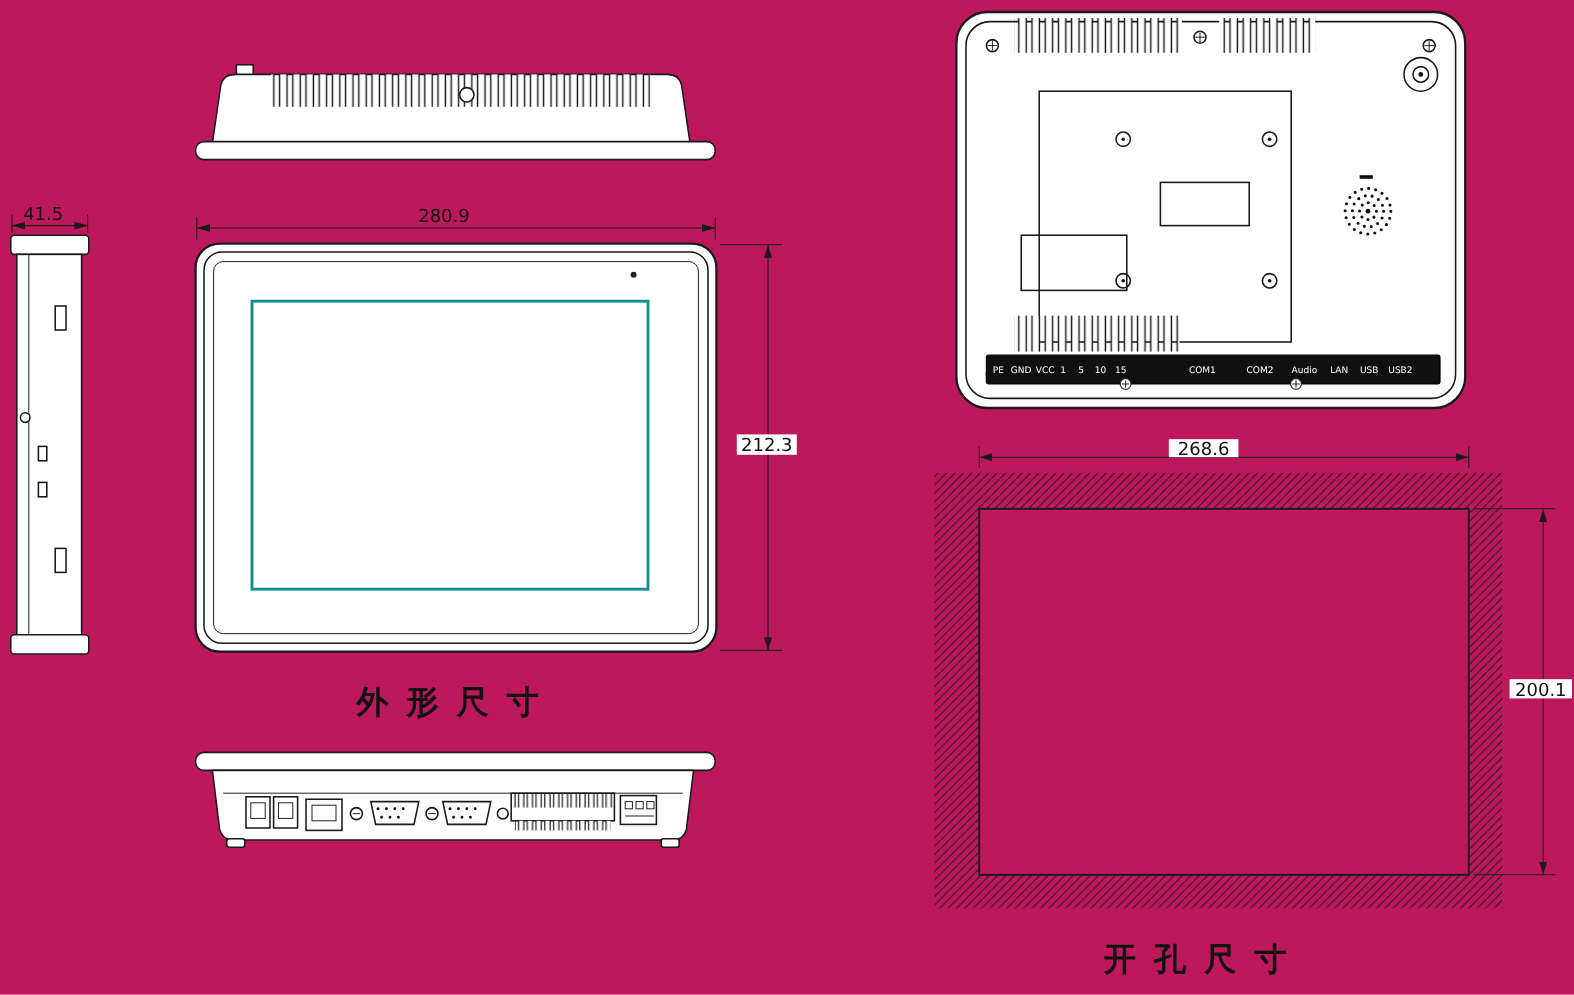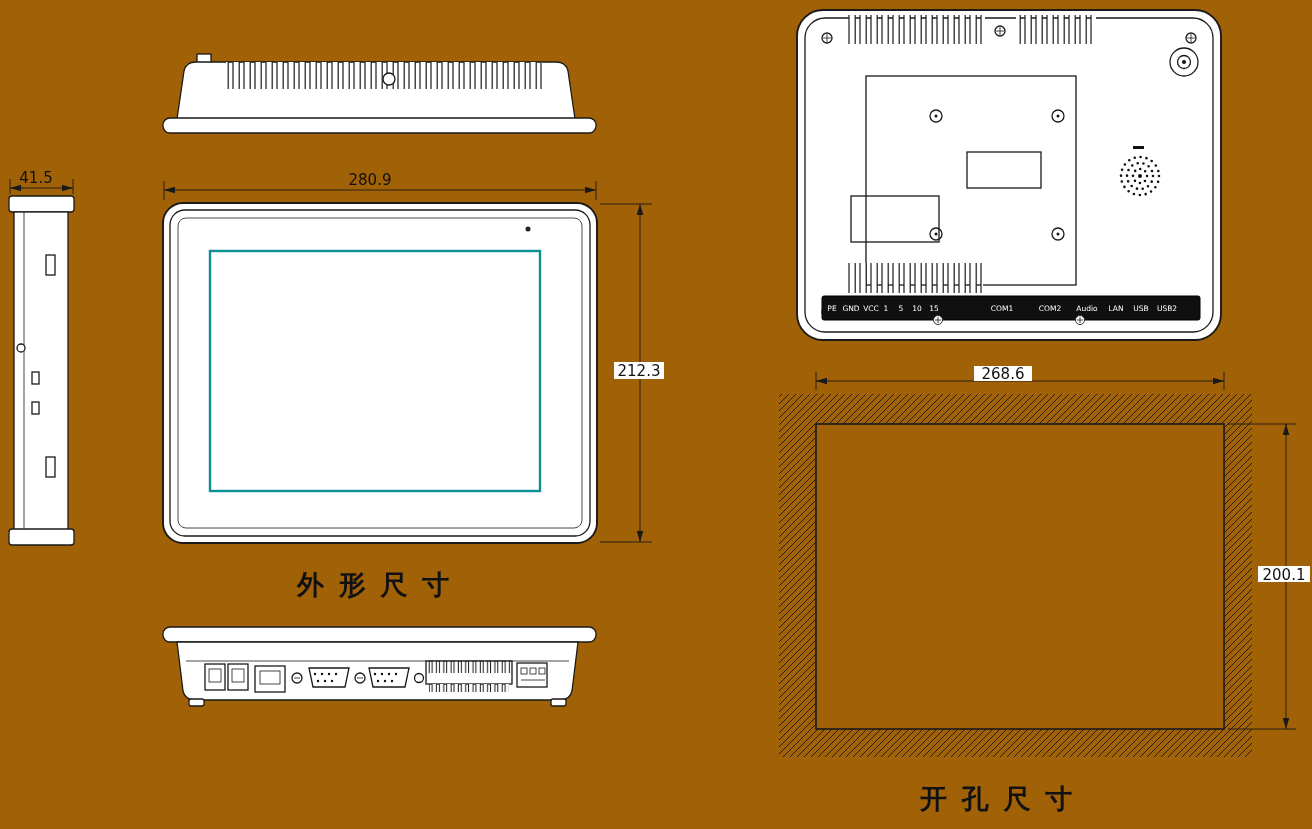--- a/index.html
+++ b/index.html
@@ -1,16 +1,16 @@
 <!DOCTYPE html>
 <html><head>
 <meta charset="utf-8">
 <style>
   html,body{margin:0;padding:0;background:#fff;}
-  .canvas{position:relative;width:1312px;height:829px;background:#a16207;overflow:hidden;}
+  .canvas{position:relative;width:1312px;height:829px;background:#be185d;overflow:hidden;}
   svg{position:absolute;left:0;top:0;}
   .ln  {stroke:#1a1a1a;stroke-width:1.3;fill:none;}
   .lnf {stroke:#1a1a1a;stroke-width:1.3;fill:#ffffff;}
   .b2  {stroke:#1a1a1a;stroke-width:1.9;fill:#ffffff;}
   .thin{stroke:#1a1a1a;stroke-width:0.9;fill:none;}
   .hair{stroke:#1a1a1a;stroke-width:0.8;fill:none;}
   .dim {font-family:"DejaVu Sans",sans-serif;font-size:15px;fill:#111;}
   .cjk {font-family:"Liberation Serif",serif;font-size:27px;font-weight:bold;fill:#111;letter-spacing:4px;}
   .plbl{font-family:"DejaVu Sans",sans-serif;font-size:7.5px;fill:#ffffff;}
   .dots{stroke:#111;fill:none;stroke-linecap:round;}

